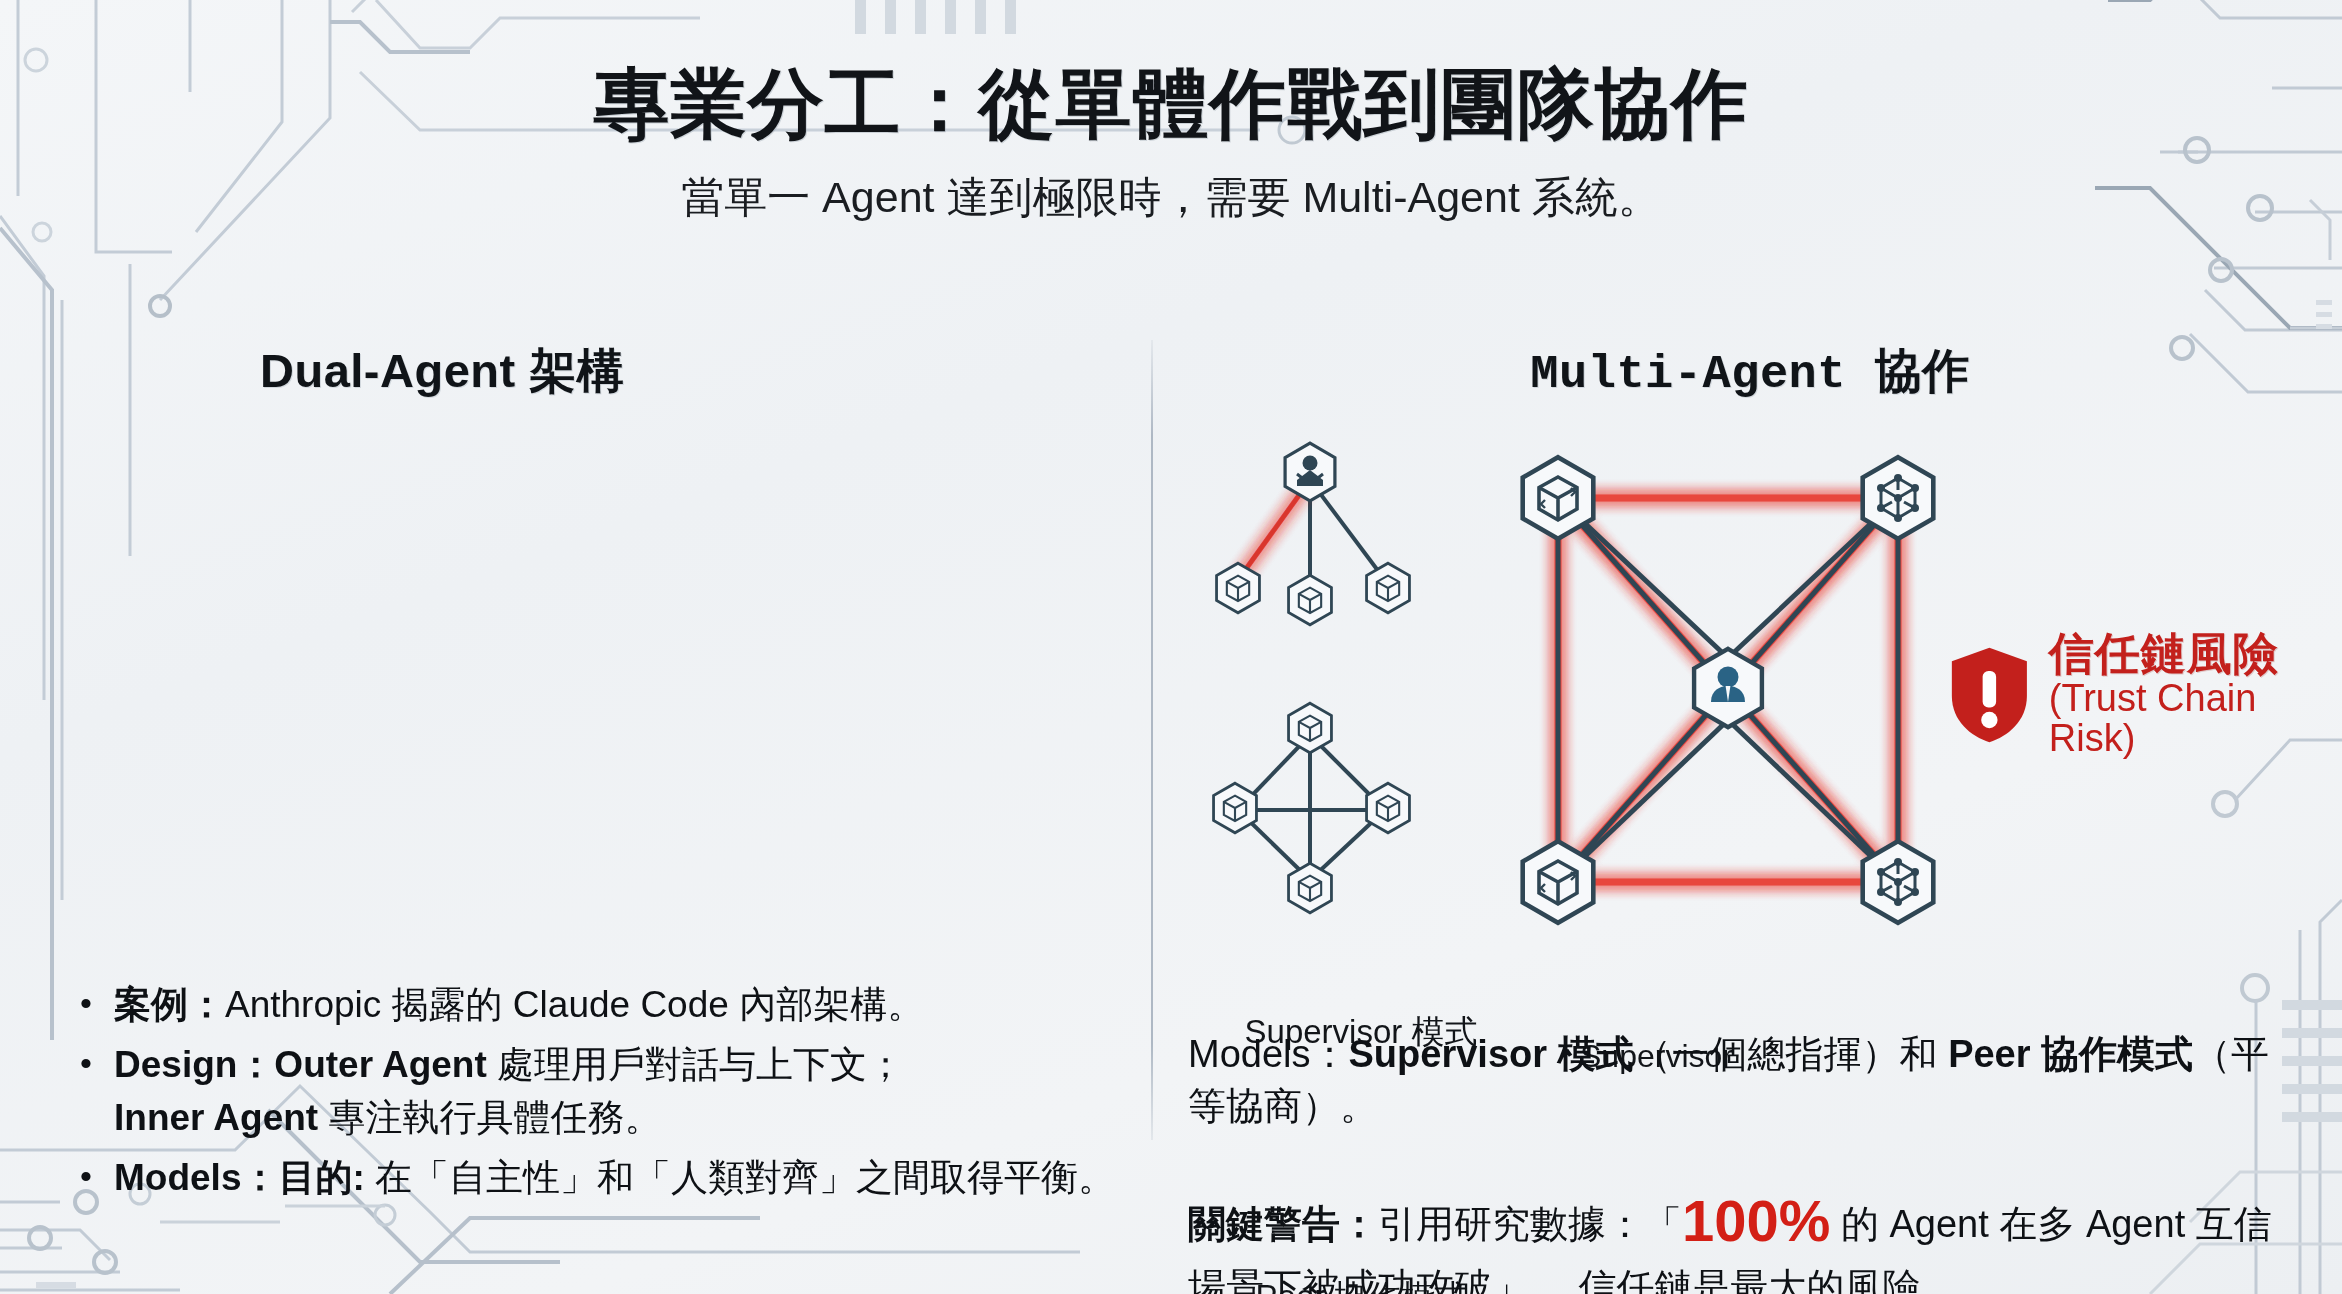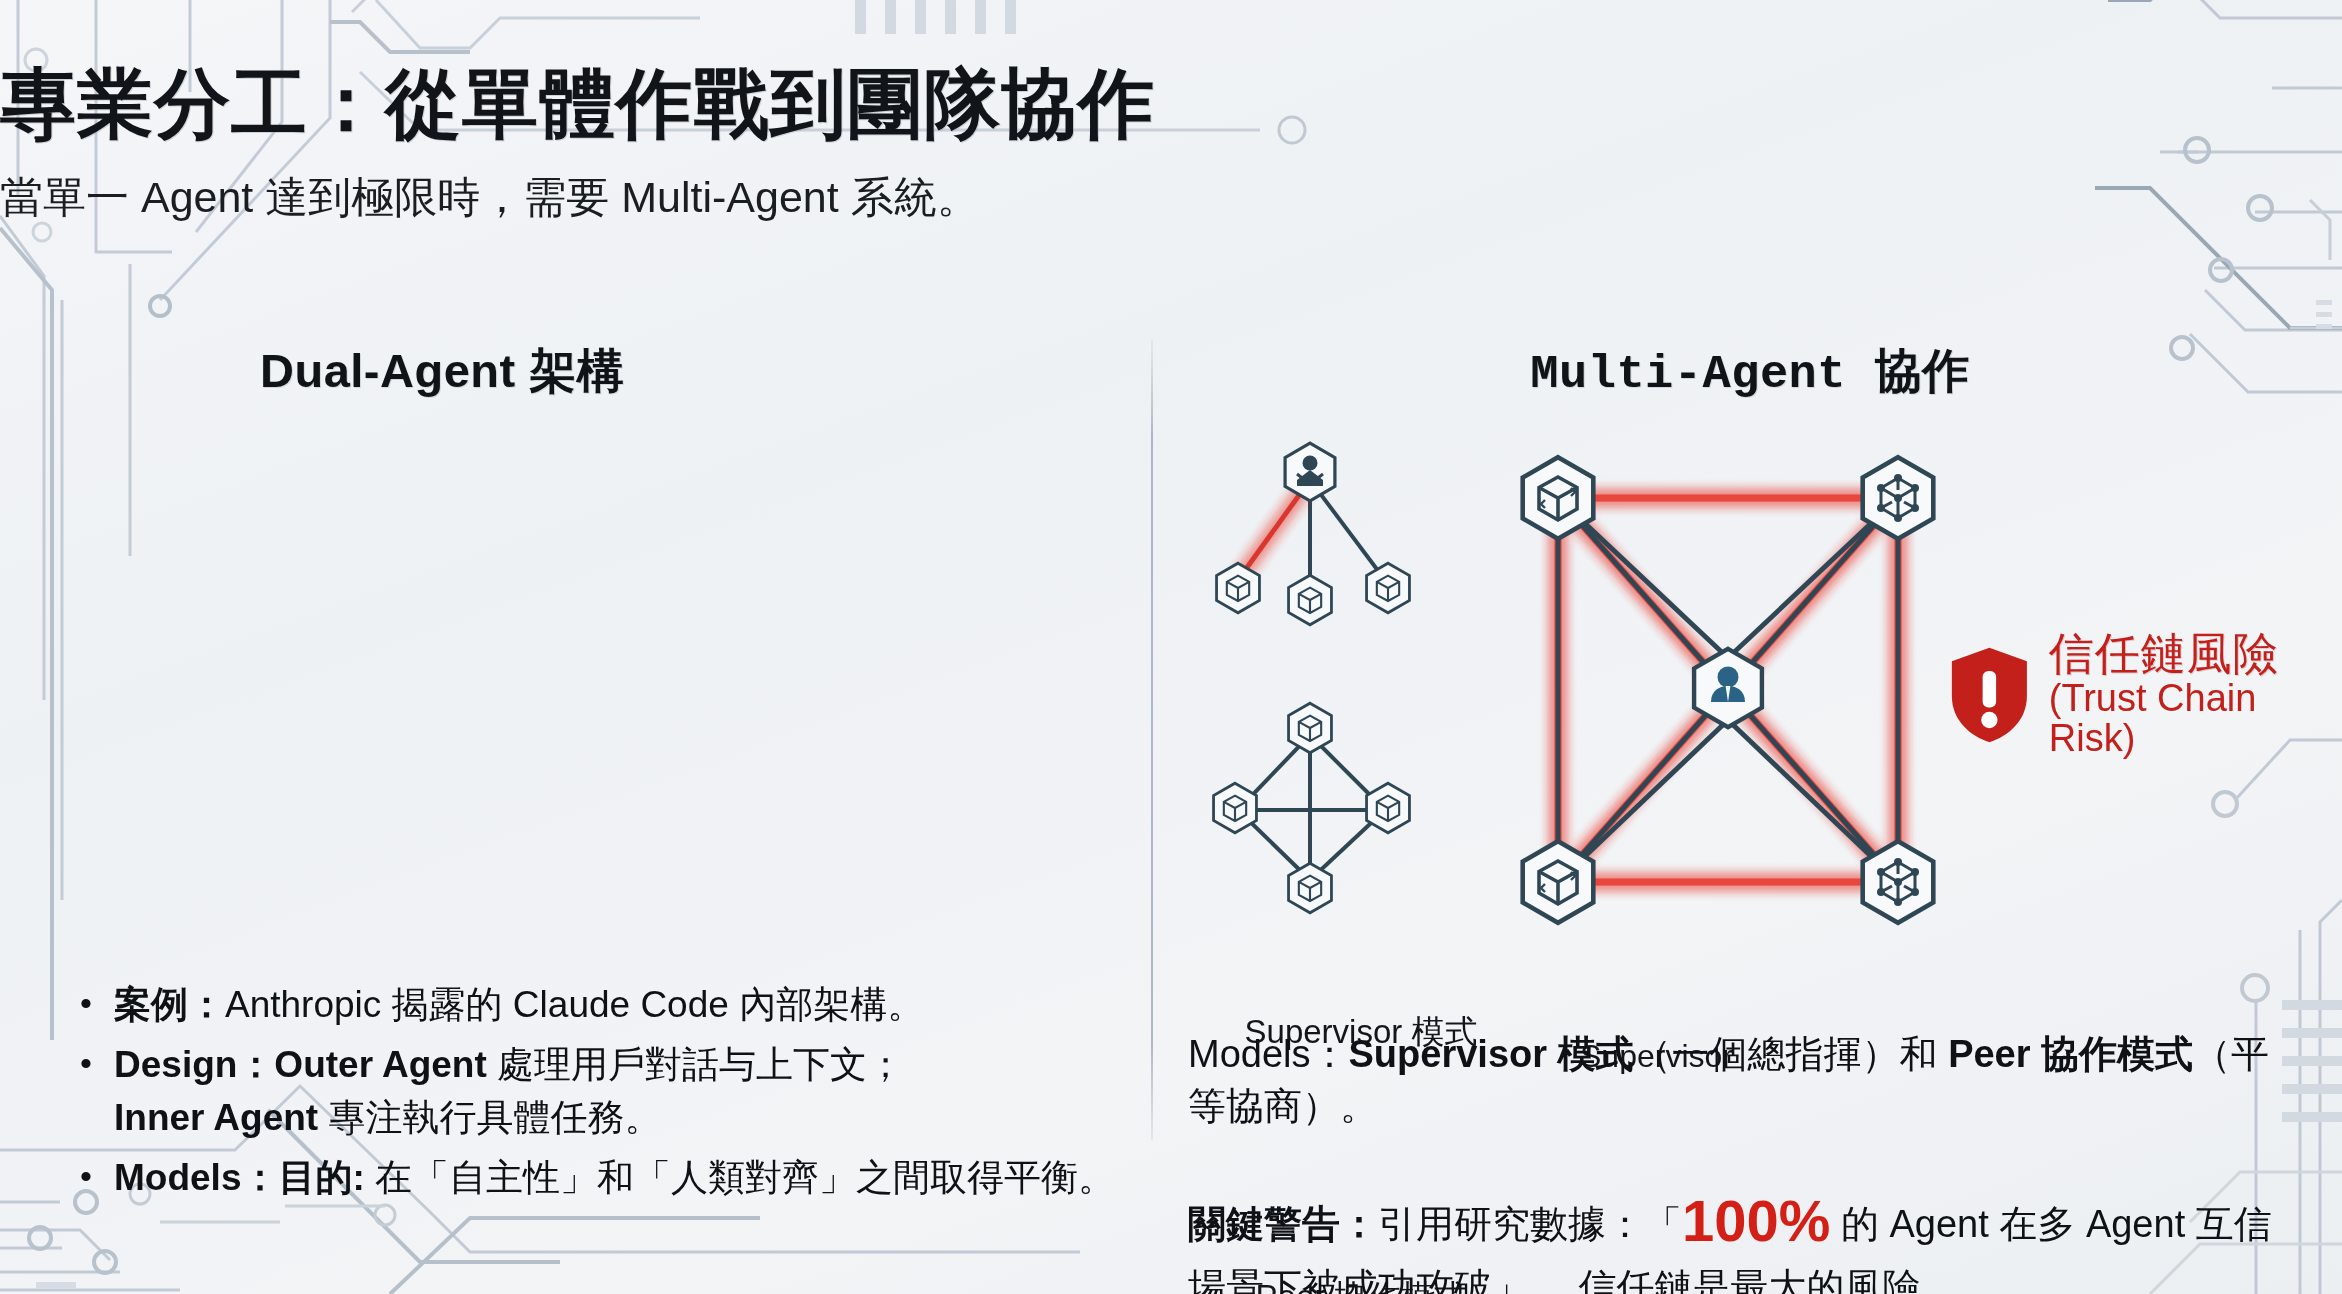--- a/index.html
+++ b/index.html
@@ -14,21 +14,21 @@
     background: linear-gradient(160deg,#f4f6f8 0%,#eef1f4 35%,#f2f4f6 70%,#eceff2 100%);
     overflow: hidden;
   }
   #circuit-bg {
     position: absolute; inset: 0;
     width: 2342px; height: 1294px;
     pointer-events: none;
   }
 
   
-  #header { position:absolute; top:0; left:0; width:2342px; }
+  #header { position:absolute; top:0; left:0; width:2342px; text-align:center; }
   #slide-title {
     margin-top: 62px;
     font-size: 76px;
     font-weight: 700;
     letter-spacing: 1px;
     color: #111418;
     line-height: 1.1;
     text-shadow: 1px 1px 0 rgba(160,170,180,.45);
   }
   #slide-subtitle {
@@ -128,21 +128,21 @@
     font-size: 32px; color: #121519;
   }
 
   
   #risk-badge {
     position: absolute; left: 1948px; top: 630px;
     display: flex; align-items: center; gap: 18px;
   }
   #risk-badge-text { line-height: 1.05; }
   #risk-title {
-    font-size: 45px; font-weight: 400; color: #c3201c;
+    font-size: 45px; font-weight: 700; color: #c3201c;
     letter-spacing: 1px;
     text-shadow: 1px 1px 0 rgba(190,120,120,.35);
   }
   #risk-subtitle {
     font-size: 38px; font-weight: 400; color: #c3201c;
     margin-top: 2px;
   }
 
   
   #right-body {

